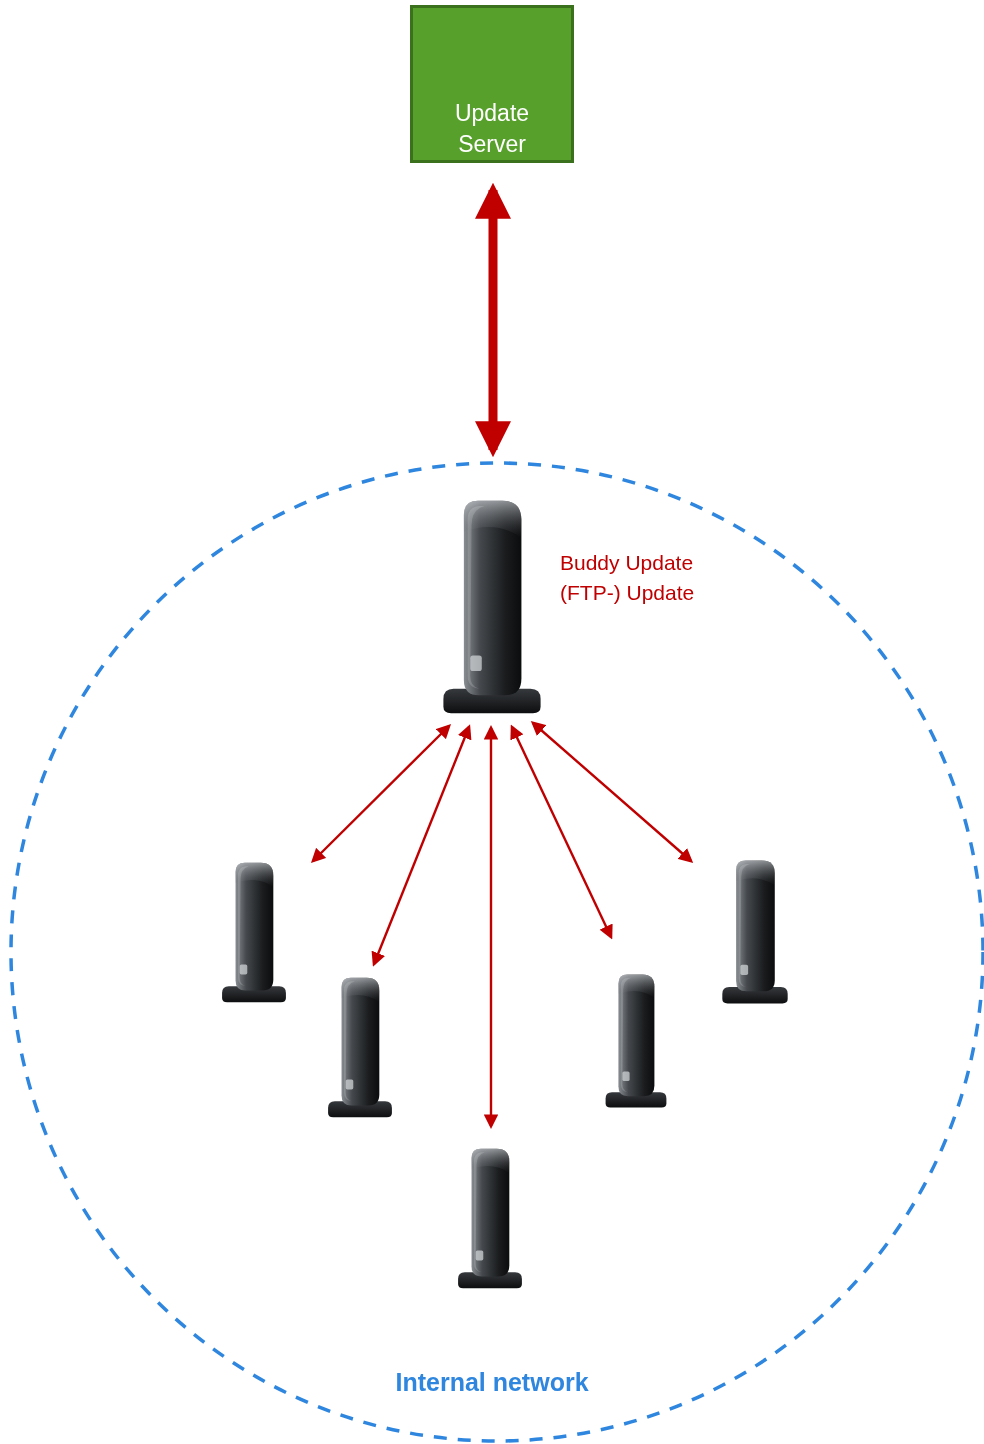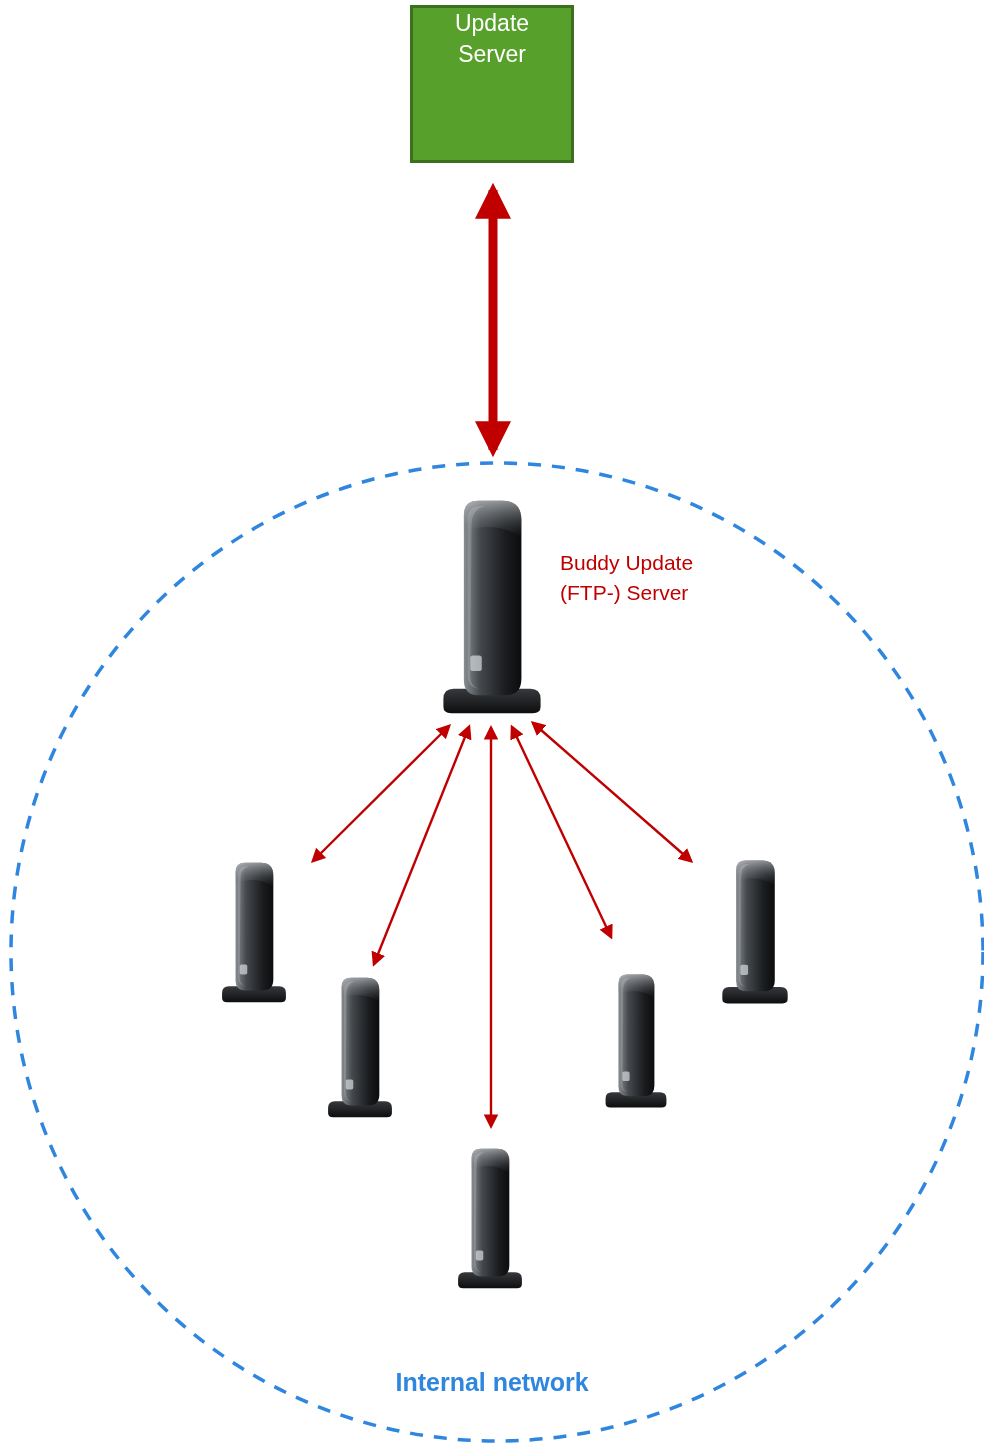--- a/index.html
+++ b/index.html
@@ -17,21 +17,21 @@
     width: 984px; height: 1444px;
   }
   .update-box {
     position: absolute;
     left: 410px; top: 5px;
     width: 164px; height: 158px;
     background: var(--update-fill, #58a02c);
     border: 3px solid var(--update-border, #3b701c);
     box-sizing: border-box;
     display: flex;
-    align-items: flex-start;
+    align-items: flex-end;
     justify-content: center;
     text-align: center;
   }
   .update-box .label {
     color: #ffffff;
     font-size: 23px;
     line-height: 1.35;
     width: 110px;
   }
   .buddy-label {
@@ -113,21 +113,21 @@
   <div class="update-box">
     <div class="label">Update Server</div>
   </div>
 
   <svg class="device" style="left:428px; top:497px;" width="128" height="220" viewBox="0 0 100 172">
     <use href="#device-shape"></use>
   </svg>
 
   <div class="buddy-label">
     <div>Buddy Update</div>
-    <div>(FTP-) Server</div>
+    <div>(FTP-) Update</div>
   </div>
 
   <svg class="device" style="left:212px; top:860px;" width="84" height="145" viewBox="0 0 100 172">
     <use href="#device-shape"></use>
   </svg>
   <svg class="device" style="left:318px; top:975px;" width="84" height="145" viewBox="0 0 100 172">
     <use href="#device-shape"></use>
   </svg>
   <svg class="device" style="left:448px; top:1146px;" width="84" height="145" viewBox="0 0 100 172">
     <use href="#device-shape"></use>

